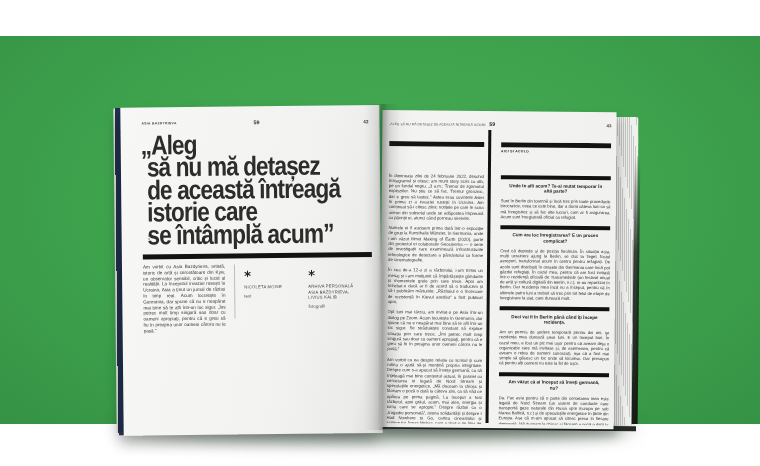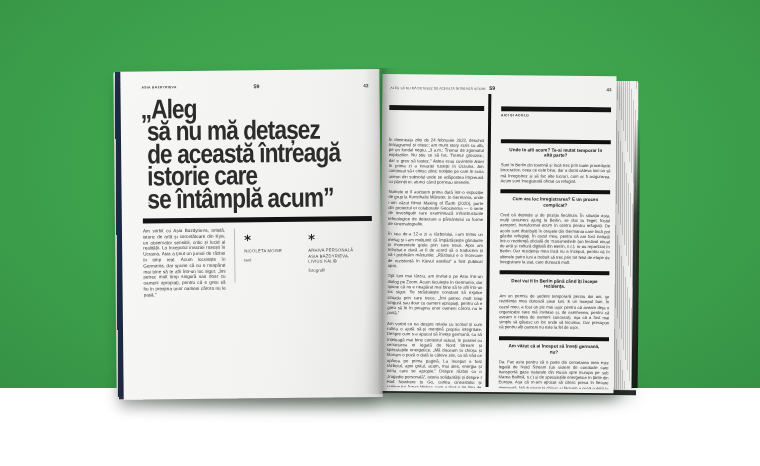--- a/index.html
+++ b/index.html
@@ -4,20 +4,21 @@
 <style>
   html,body{margin:0;padding:0;}
   body{
     width:760px;height:466px;overflow:hidden;
     font-family:"Liberation Sans",sans-serif;
     -webkit-font-smoothing:antialiased;
   }
   .scene{
     position:relative;width:760px;height:388px;
     background:radial-gradient(ellipse at 50% 42%, #47ac56 0%, #3ea24d 55%, #359245 100%);
+    margin-top:36px;
   }
   
   .book-shadow{
     position:absolute;left:118px;top:378px;width:516px;height:26px;
     background:rgba(8,40,14,.55);filter:blur(9px);border-radius:50%;
   }
   .cover-left{
     position:absolute;left:115px;top:72px;width:10px;height:325px;
     background:linear-gradient(to right,#dfe4dd 0 1.5px,#23304f 1.5px 100%);
     transform:rotate(-0.6deg);border-radius:2px 0 0 2px;

